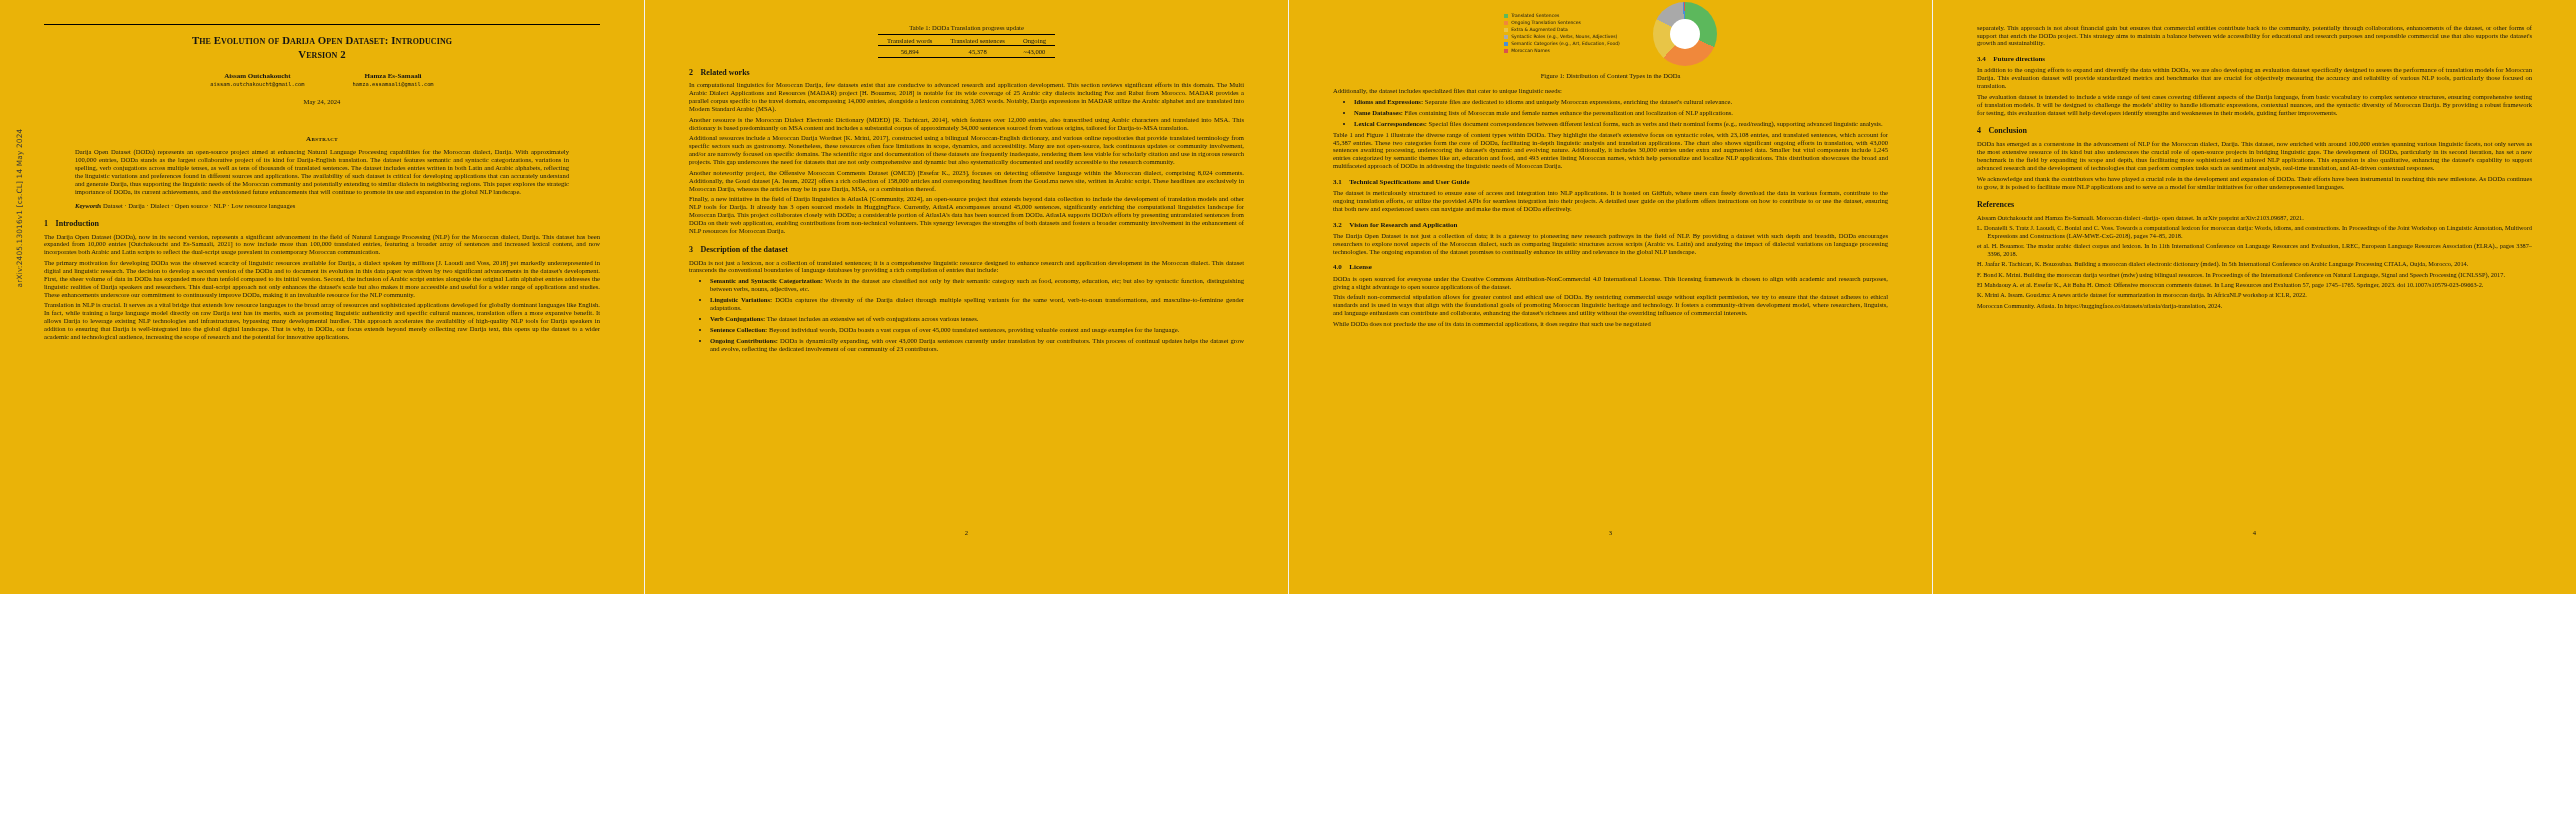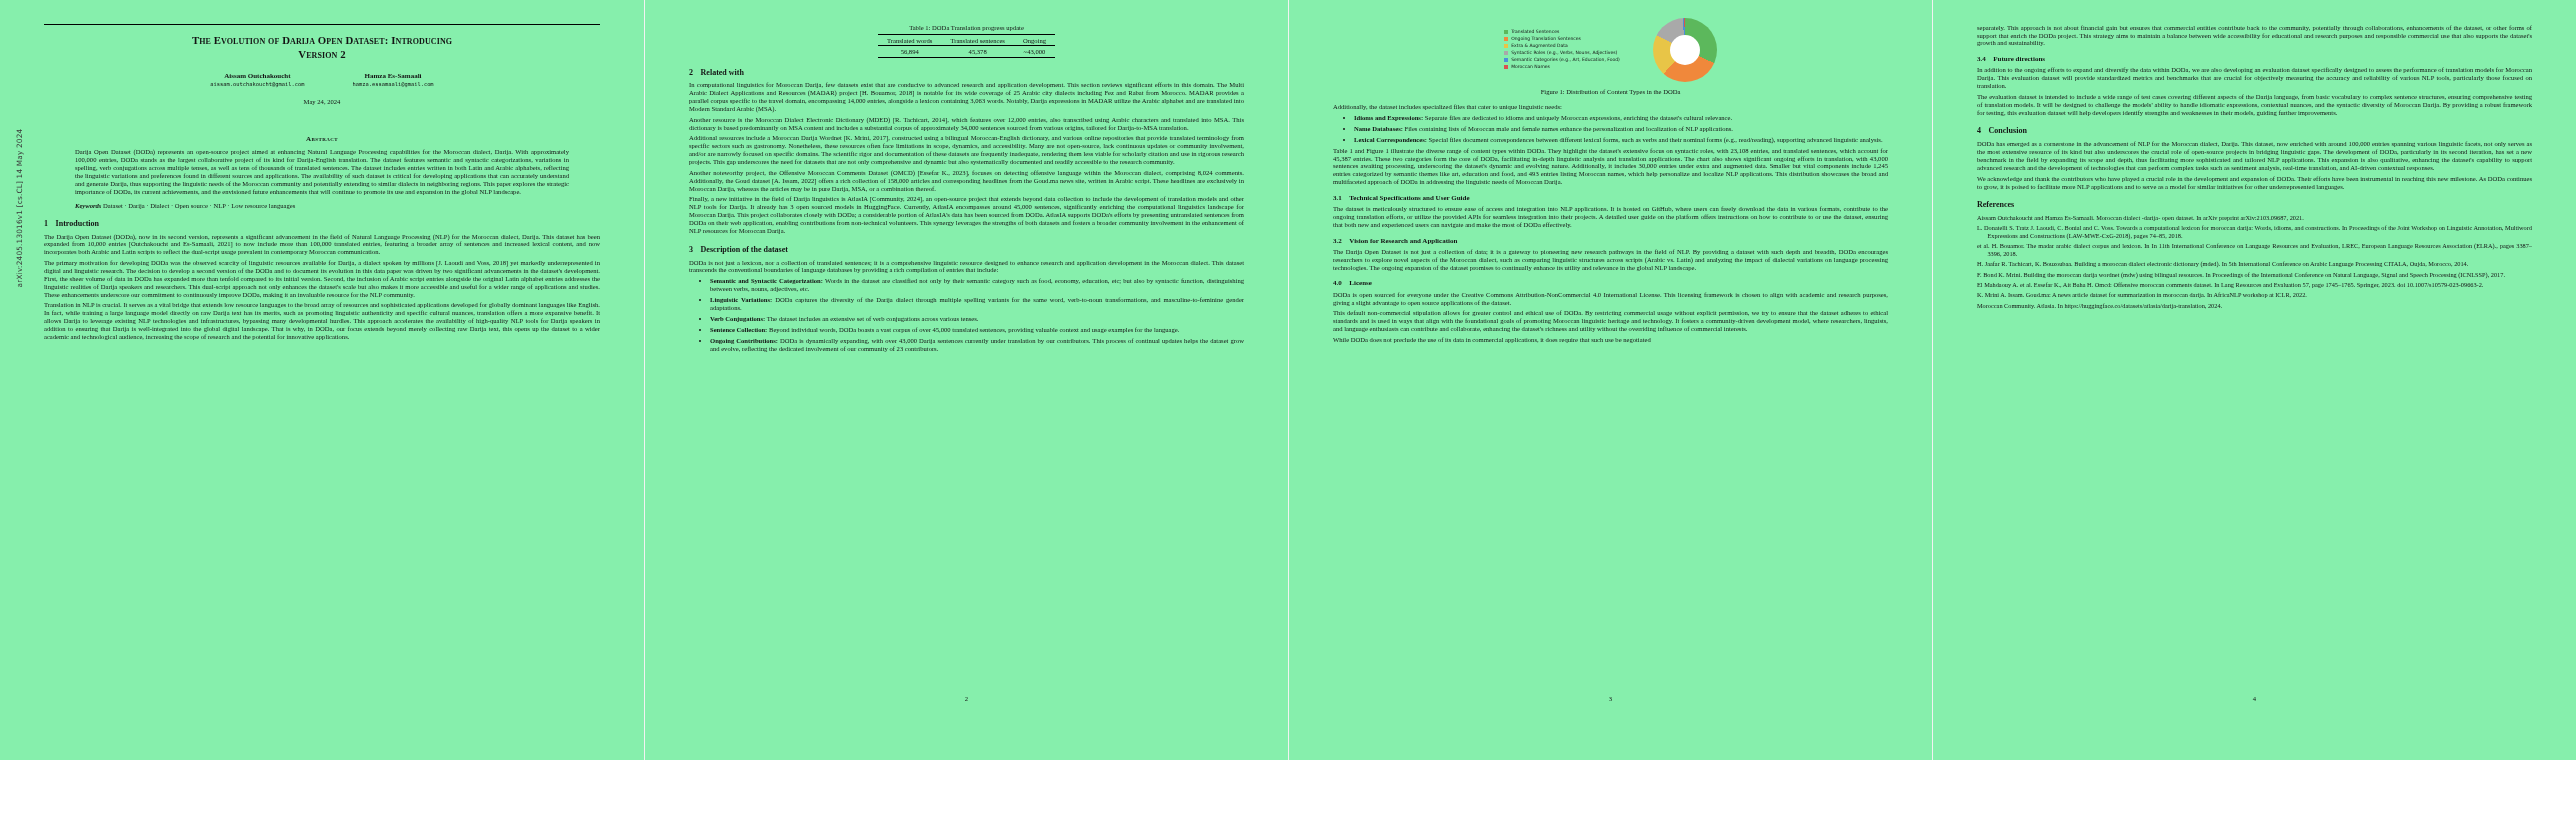--- a/index.html
+++ b/index.html
@@ -1,19 +1,19 @@
 <!DOCTYPE html>
 <html style="font-size:11px"><head>
 <meta charset="utf-8">
 <style>
   * { margin:0; padding:0; box-sizing:border-box; }
   html,body { background:#ffffff; }
   body { width:2576px; height:834px; overflow:hidden; font-family:"Liberation Serif", serif; color:#141414; }
   .strip { display:flex; width:2576px; height:834px; background:#fff; }
-  .page { position:relative; width:644px; height:760px; background:#86efac; flex:0 0 644px; }
+  .page { position:relative; width:644px; height:594px; background:#eab308; flex:0 0 644px; }
   .page + .page { border-left:0.7px solid #f2f2f2; }
   .content { padding:23.6px 44px 0 44px; }
 
   
   .title-rule { border-top:1.1px solid #000; margin-bottom:8.3px; }
   .title { text-align:center; font-size:10.8px; font-weight:bold; font-variant:small-caps; line-height:1.3; letter-spacing:0.1px; }
   .title .tline { display:block; }
   .authors { display:flex; justify-content:center; gap:48px; margin-top:11px; }
   .author { text-align:center; }
   .aname { font-size:7px; font-weight:bold; }
@@ -102,41 +102,41 @@
           </thead>
           <tbody>
             <tr>
               <td>56,894</td>
               <td>45,378</td>
               <td>~43,000</td>
             </tr>
           </tbody>
         </table>
       </div>
-      <h2 class="sec"><span>2</span><span class="ht">Related with</span></h2>
+      <h2 class="sec"><span>2</span><span class="ht">Related works</span></h2>
       <p class="body">In computational linguistics for Moroccan Darija, few datasets exist that are conducive to advanced research and application development. This section reviews significant efforts in this domain. The Multi Arabic Dialect Applications and Resources (MADAR) project [H. Bouamor, 2018] is notable for its wide coverage of 25 Arabic city dialects including Fez and Rabat from Morocco. MADAR provides a parallel corpus specific to the travel domain, encompassing 14,000 entries, alongside a lexicon containing 3,063 words. Notably, Darija expressions in MADAR utilize the Arabic alphabet and are translated into Modern Standard Arabic (MSA).</p>
       <p class="body">Another resource is the Moroccan Dialect Electronic Dictionary (MDED) [R. Tachicart, 2014], which features over 12,000 entries, also transcribed using Arabic characters and translated into MSA. This dictionary is based predominantly on MSA content and includes a substantial corpus of approximately 34,000 sentences sourced from various origins, tailored for Darija-to-MSA translation.</p>
       <p class="body">Additional resources include a Moroccan Darija Wordnet [K. Mrini, 2017], constructed using a bilingual Moroccan-English dictionary, and various online repositories that provide translated terminology from specific sectors such as gastronomy. Nonetheless, these resources often face limitations in scope, dynamics, and accessibility. Many are not open-source, lack continuous updates or community involvement, and/or are narrowly focused on specific domains. The scientific rigor and documentation of these datasets are frequently inadequate, rendering them less viable for scholarly citation and use in rigorous research projects. This gap underscores the need for datasets that are not only comprehensive and dynamic but also systematically documented and readily accessible to the research community.</p>
       <p class="body">Another noteworthy project, the Offensive Moroccan Comments Dataset (OMCD) [Essefar K., 2023], focuses on detecting offensive language within the Moroccan dialect, comprising 8,024 comments. Additionally, the Goud dataset [A. Issam, 2022] offers a rich collection of 158,000 articles and corresponding headlines from the Goud.ma news site, written in Arabic script. These headlines are exclusively in Moroccan Darija, whereas the articles may be in pure Darija, MSA, or a combination thereof.</p>
       <p class="body">Finally, a new initiative in the field of Darija linguistics is AtlasIA [Community, 2024], an open-source project that extends beyond data collection to include the development of translation models and other NLP tools for Darija. It already has 3 open sourced models in HuggingFace. Currently, AtlasIA encompasses around 45,000 sentences, significantly enriching the computational linguistics landscape for Moroccan Darija. This project collaborates closely with DODa; a considerable portion of AtlasIA's data has been sourced from DODa. AtlasIA supports DODa's efforts by presenting untranslated sentences from DODa on their web application, enabling contributions from non-technical volunteers. This synergy leverages the strengths of both datasets and fosters a broader community involvement in the enhancement of NLP resources for Moroccan Darija.</p>
       <h2 class="sec"><span>3</span><span class="ht">Description of the dataset</span></h2>
       <p class="body">DODa is not just a lexicon, nor a collection of translated sentences; it is a comprehensive linguistic resource designed to enhance research and application development in the Moroccan dialect. This dataset transcends the conventional boundaries of language databases by providing a rich compilation of entries that include:</p>
       <ul class="blist">
         <li><b>Semantic and Syntactic Categorization:</b> <span>Words in the dataset are classified not only by their semantic category such as food, economy, education, etc; but also by syntactic function, distinguishing between verbs, nouns, adjectives, etc.</span></li>
         <li><b>Linguistic Variations:</b> <span>DODa captures the diversity of the Darija dialect through multiple spelling variants for the same word, verb-to-noun transformations, and masculine-to-feminine gender adaptations.</span></li>
         <li><b>Verb Conjugations:</b> <span>The dataset includes an extensive set of verb conjugations across various tenses.</span></li>
         <li><b>Sentence Collection:</b> <span>Beyond individual words, DODa boasts a vast corpus of over 45,000 translated sentences, providing valuable context and usage examples for the language.</span></li>
         <li><b>Ongoing Contributions:</b> <span>DODa is dynamically expanding, with over 43,000 Darija sentences currently under translation by our contributors. This process of continual updates helps the dataset grow and evolve, reflecting the dedicated involvement of our community of 23 contributors.</span></li>
       </ul>
     </div>
     <div class="pageno">2</div>
   </section>
 
   <section class="page">
-    <div class="content" style="padding-top:18px;">
+    <div class="content" style="padding-top:2px;">
       <div class="figure">
         <div class="legend">
           <div class="legend-row">
               <span class="swatch" style="background: rgb(92, 184, 92);"></span>
               <span>Translated Sentences</span>
             </div>
           <div class="legend-row">
               <span class="swatch" style="background: rgb(240, 136, 59);"></span>
               <span>Ongoing Translation Sentences</span>
             </div>

